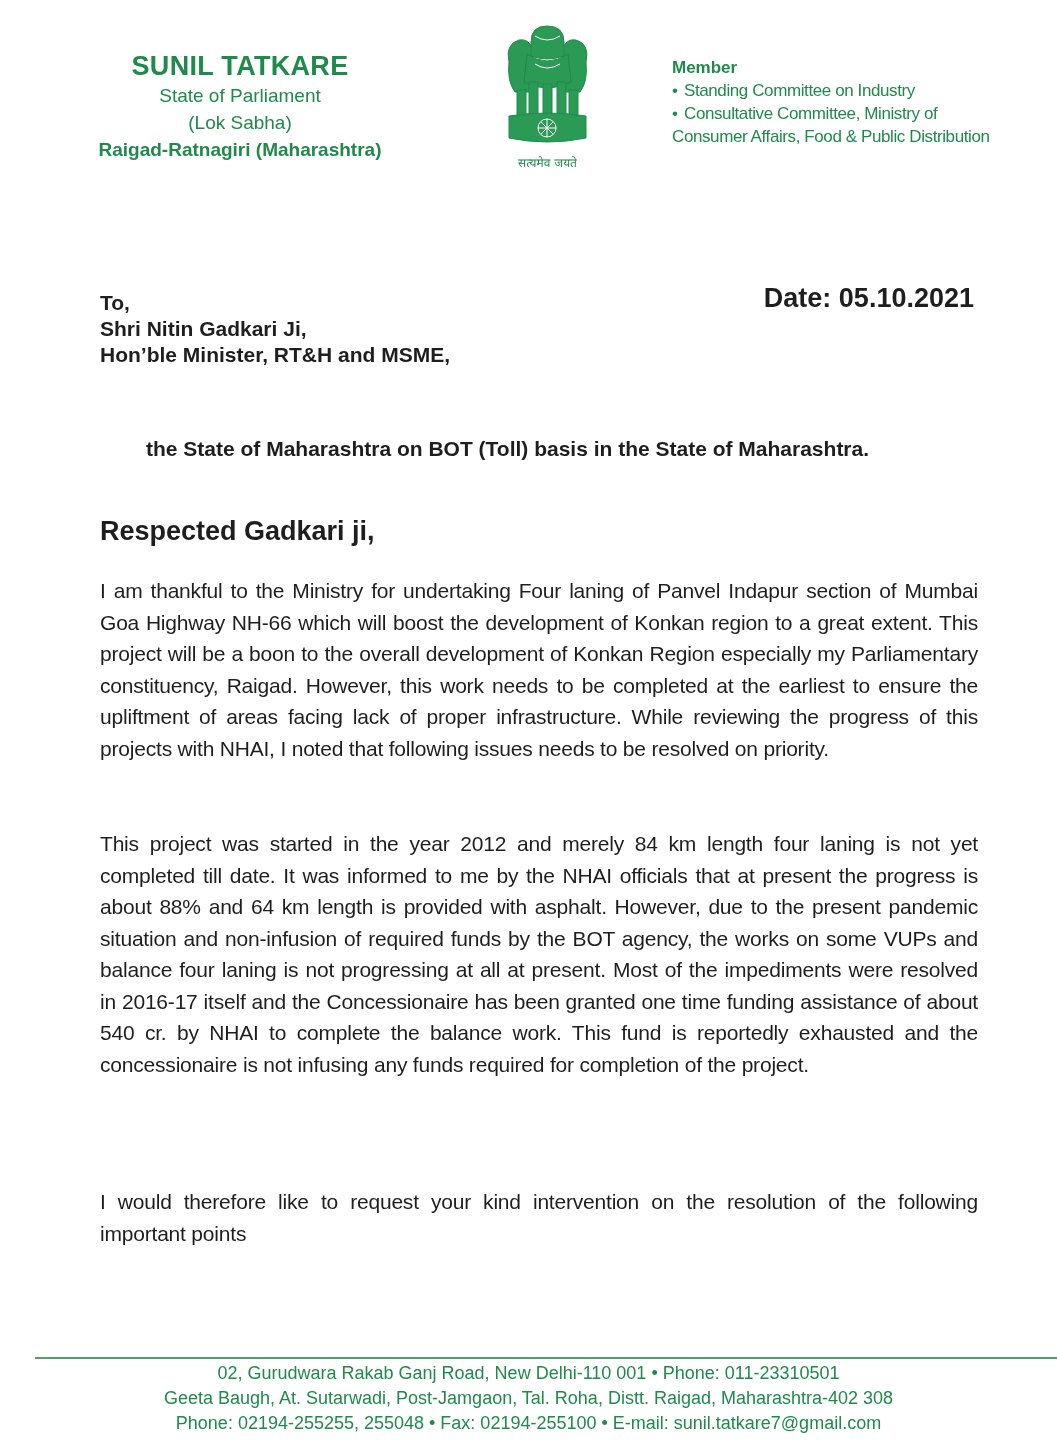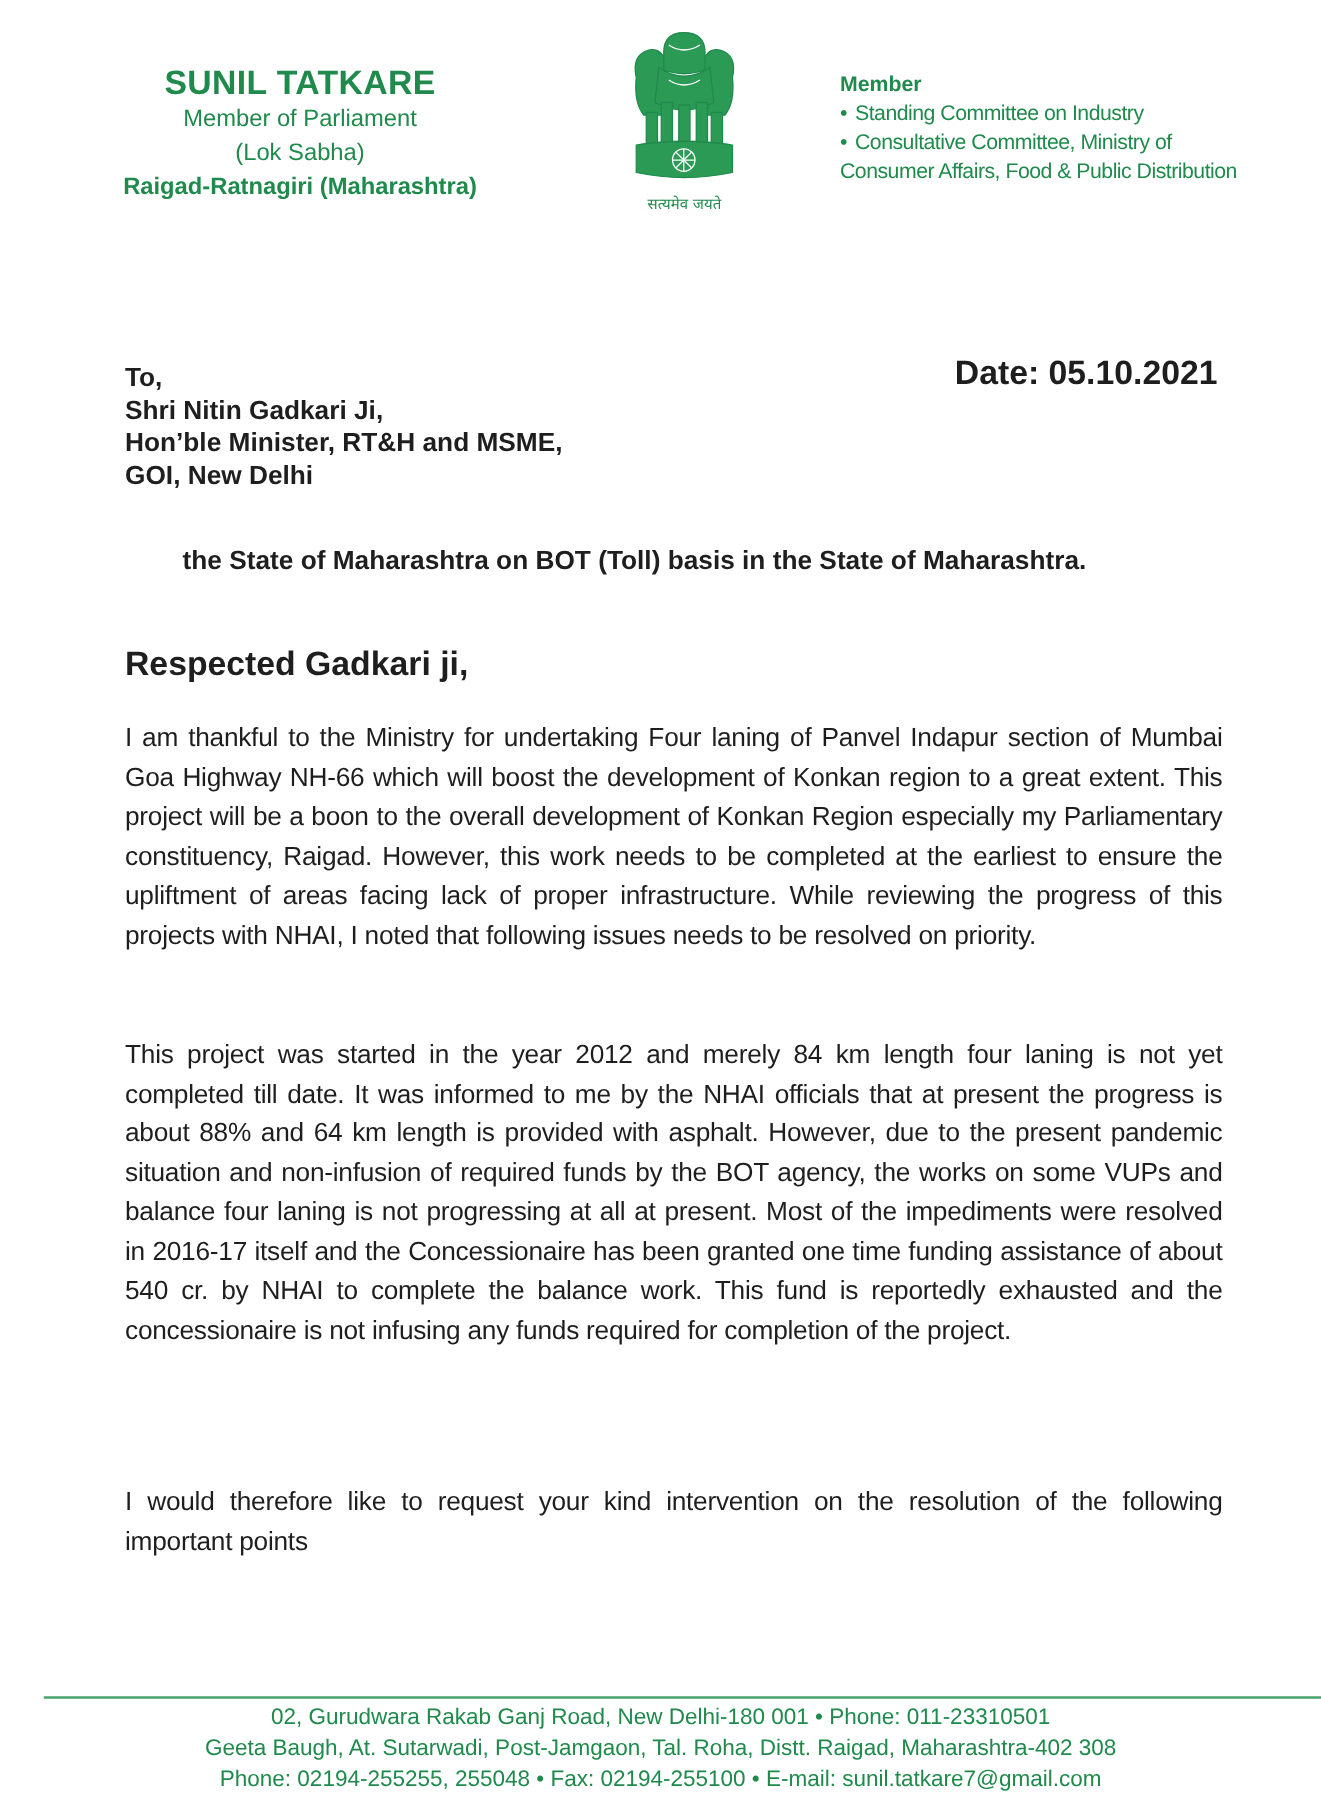--- a/index.html
+++ b/index.html
@@ -155,21 +155,21 @@
       color: #1f8a4c;
       font-size: 18px;
       line-height: 25px;
     }
   </style>
 </head>
 <body>
 
 <div class="lh-left">
   <div class="lh-name">SUNIL TATKARE</div>
-  <div class="lh-role">Member of Parliament</div>
+  <div class="lh-role">State of Parliament</div>
   <div class="lh-house">(Lok Sabha)</div>
   <div class="lh-constituency">Raigad-Ratnagiri (Maharashtra)</div>
 </div>
 
 <div class="emblem">
   <svg width="105" height="130" viewBox="0 0 105 130">
     <g fill="#2a9a55" stroke="#1f8a4c" stroke-width="1">
 
       <path d="M14 40 Q10 22 24 18 Q34 16 38 28 L38 70 L20 70 Q12 60 14 40 Z"></path>
       <path d="M91 40 Q95 22 81 18 Q71 16 67 28 L67 70 L85 70 Q93 60 91 40 Z"></path>
@@ -209,31 +209,30 @@
   </div>
   <div class="lh-committee cont">Consumer Affairs, Food &amp; Public Distribution</div>
 </div>
 
 <div class="date">Date: 05.10.2021</div>
 
 <div class="addressee">
   <div>To,</div>
   <div>Shri Nitin Gadkari Ji,</div>
   <div>Hon’ble Minister, RT&amp;H and MSME,</div>
-  <div>GOI, New Delhi</div>
 </div>
 
 <div class="subject">
   <div class="line2">the State of Maharashtra on BOT (Toll) basis in the State of Maharashtra.</div>
 </div>
 
 <div class="salutation">Respected Gadkari ji,</div>
 
 <div class="para p1">I am thankful to the Ministry for undertaking Four laning of Panvel Indapur section of Mumbai Goa Highway NH-66 which will boost the development of Konkan region to a great extent. This project will be a boon to the overall development of Konkan Region especially my Parliamentary constituency, Raigad. However, this work needs to be completed at the earliest to ensure the upliftment of areas facing lack of proper infrastructure. While reviewing the progress of this projects with NHAI, I noted that following issues needs to be resolved on priority.</div>
 <div class="para p2">This project was started in the year 2012 and merely 84 km length four laning is not yet completed till date. It was informed to me by the NHAI officials that at present the progress is about 88% and 64 km length is provided with asphalt. However, due to the present pandemic situation and non-infusion of required funds by the BOT agency, the works on some VUPs and balance four laning is not progressing at all at present. Most of the impediments were resolved in 2016-17 itself and the Concessionaire has been granted one time funding assistance of about 540 cr. by NHAI to complete the balance work. This fund is reportedly exhausted and the concessionaire is not infusing any funds required for completion of the project.</div>
 <div class="para p3">I would therefore like to request your kind intervention on the resolution of the following important points</div>
 
 <div class="footer-rule"></div>
 <div class="footer">
-  <div>02, Gurudwara Rakab Ganj Road, New Delhi-180 001 • Phone: 011-23310501</div>
+  <div>02, Gurudwara Rakab Ganj Road, New Delhi-110 001 • Phone: 011-23310501</div>
   <div>Geeta Baugh, At. Sutarwadi, Post-Jamgaon, Tal. Roha, Distt. Raigad, Maharashtra-402 308</div>
   <div>Phone:  02194-255255, 255048 • Fax: 02194-255100  • E-mail: sunil.tatkare7@gmail.com</div>
 </div>
 
 </body></html>

